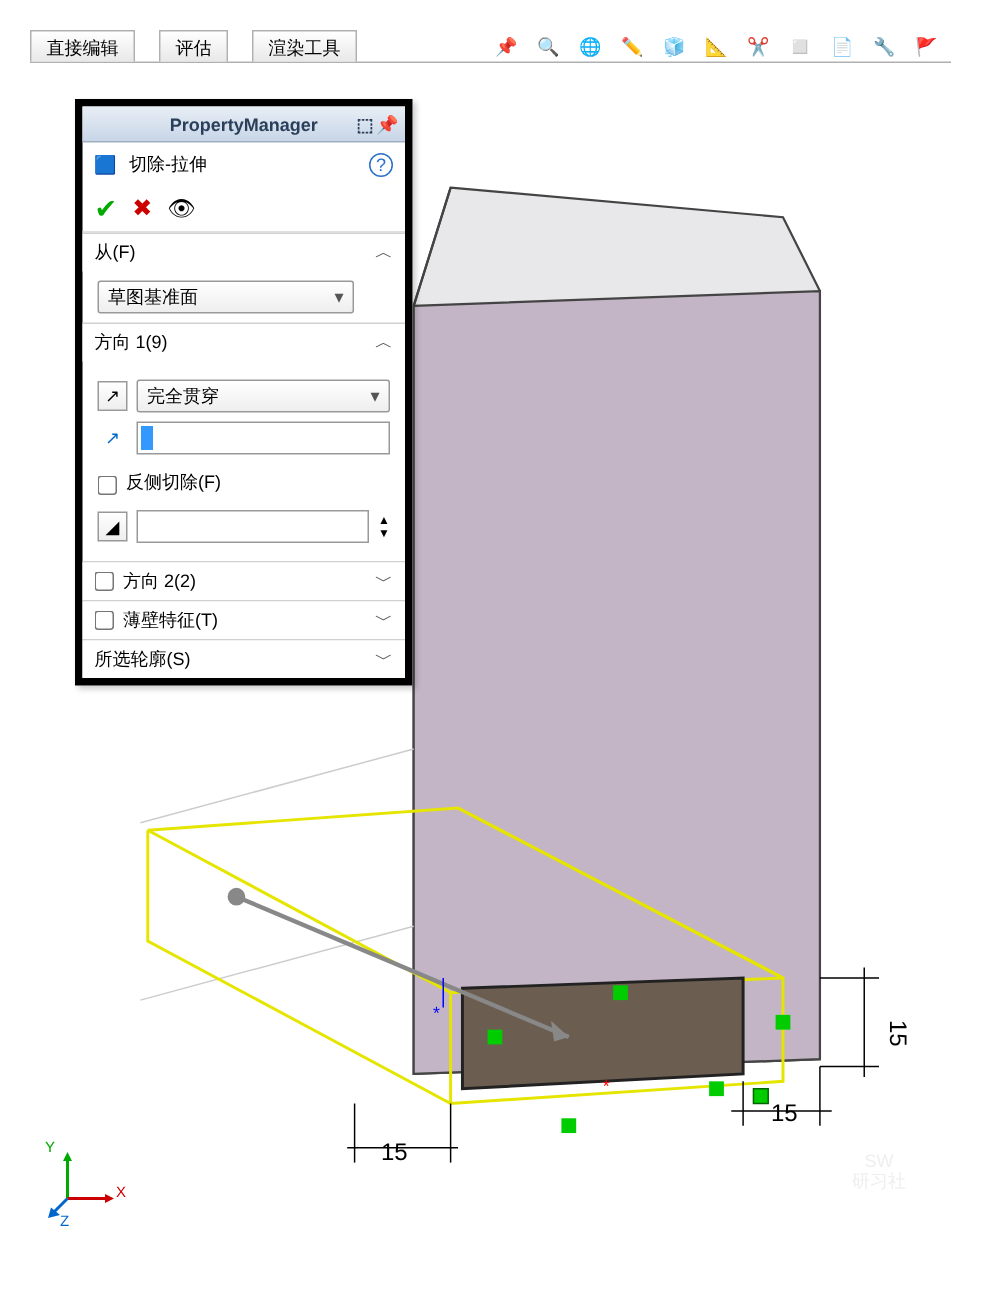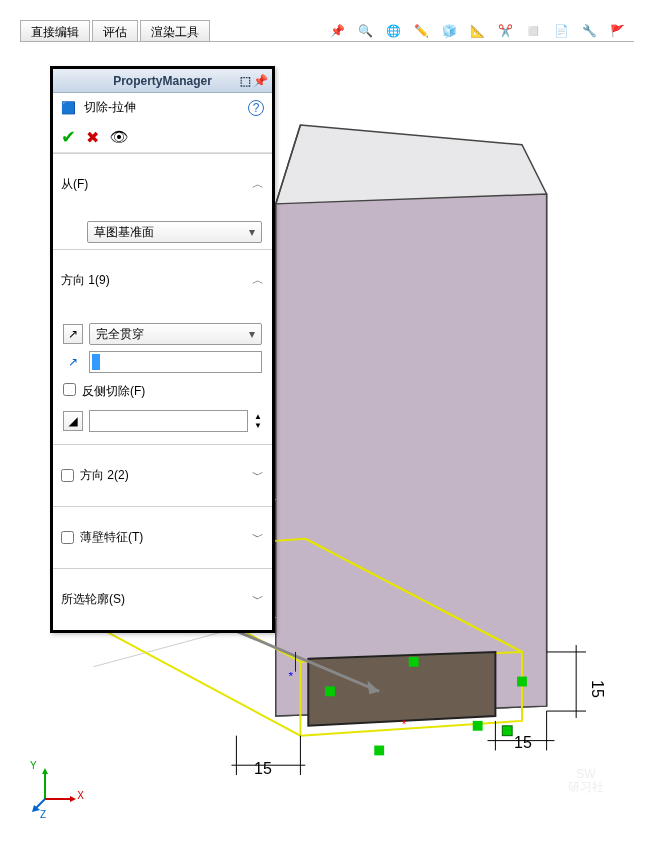--- a/index.html
+++ b/index.html
@@ -7,45 +7,45 @@
 .stamp-border{position:absolute;inset:10px;pointer-events:none;z-index:100}
 .stamp-edge{position:absolute;background-repeat:repeat}
 .stamp-t,.stamp-b{left:0;right:0;height:16px}
 .stamp-t{top:-8px}.stamp-b{bottom:-8px}
 .stamp-l,.stamp-r{top:0;bottom:0;width:16px}
 .stamp-l{left:-8px}.stamp-r{right:-8px}
 .stamp-t,.stamp-b{background-image:radial-gradient(circle 6px,#fff 98%,transparent 100%);background-size:18px 16px}
 .stamp-l,.stamp-r{background-image:radial-gradient(circle 6px,#fff 98%,transparent 100%);background-size:16px 18px}
 .content{position:absolute;inset:20px;background:#fff}
 .tabs{display:flex;border-bottom:1px solid #b0b0b0;height:22px}
-.tab{padding:3px 10px;border:1px solid #b0b0b0;border-bottom:none;background:linear-gradient(#fff,#e8e8e8);margin-right:2px;cursor:pointer}
+.tab{padding:3px 10px;border:1px solid #b0b0b0;border-bottom:none;background:linear-gradient(#fff,#e8e8e8);margin-right:16px;cursor:pointer}
 .toolbar{display:flex;gap:8px;padding:4px 6px;align-items:center}
 .tbicon{width:20px;height:20px;display:flex;align-items:center;justify-content:center;cursor:pointer}
-.panel{position:absolute;left:30px;top:46px;width:225px;background:#fff;border:3px solid #000000;box-shadow:2px 2px 4px rgba(0,0,0,.2);z-index:50}
+.panel{position:absolute;left:30px;top:46px;width:225px;background:#fff;border:5px solid #000000;box-shadow:2px 2px 4px rgba(0,0,0,.2);z-index:50}
 .panel-hdr{background:linear-gradient(#e8eef5,#c8d6e8);display:flex;align-items:center;justify-content:center;height:24px;position:relative;font-weight:bold;color:#2a3f5a;border-bottom:1px solid #a0b0c0}
 .panel-hdr-icons{position:absolute;right:4px;display:flex;gap:2px}
 .feat-row{display:flex;align-items:center;padding:6px 8px;gap:8px}
 .feat-title{font-weight:normal}
 .help{margin-left:auto;color:#2a6fc9;border:1px solid #2a6fc9;border-radius:50%;width:16px;height:16px;text-align:center;line-height:14px;cursor:pointer}
 .cmd-row{display:flex;gap:10px;padding:4px 8px;align-items:center;border-bottom:1px solid #e0e0e0}
 .ok{color:#0a0;font-size:18px;cursor:pointer}
 .cancel{color:#c00;font-size:16px;cursor:pointer}
 .eye{font-size:15px;cursor:pointer}
 .sect{border-top:1px solid #d0d0d0}
-.sect-hdr{display:flex;align-items:center;padding:22px 8px;background:#fff;cursor:pointer}
+.sect-hdr{display:flex;align-items:center;padding:4px 8px;background:#fff;cursor:pointer}
 .sect-hdr .arrow{margin-left:auto;color:#555}
 .sect-body{padding:6px 10px}
 .combo{width:100%;height:22px;background:linear-gradient(#fff,#eee);border:1px solid #999;border-radius:2px;display:flex;align-items:center;padding:0 6px;position:relative;cursor:pointer}
 .combo::after{content:"▾";position:absolute;right:6px;color:#555}
-.combo.indent{margin-left:24px;width:calc(100% - 24px)}
+.combo.indent{width:calc(100% - 24px)}
 .row{display:flex;align-items:center;gap:6px;margin:6px 0}
 .smicon{width:20px;height:20px;border:1px solid #999;display:flex;align-items:center;justify-content:center;background:linear-gradient(#fff,#eee)}
 .input{flex:1;height:22px;border:1px solid #999;background:#fff;padding:2px}
 .input .sel{background:#3399ff;width:8px;height:100%;display:inline-block}
-.chk{display:flex;align-items:flex-start;gap:6px;padding:4px 0}
+.chk{display:flex;align-items:flex-end;gap:6px;padding:4px 0}
 .chk input{width:13px;height:13px}
 .disabled{color:#999}
 .viewport{position:absolute;inset:0;top:46px;z-index:1}
 svg{width:100%;height:100%}
 .watermark{position:absolute;right:30px;bottom:50px;color:#eee;font-size:20px;text-align:center;line-height:1.1}
 .triad{position:absolute;left:10px;bottom:30px;width:50px;height:50px}
 </style>
 </head>
 <body>
 

